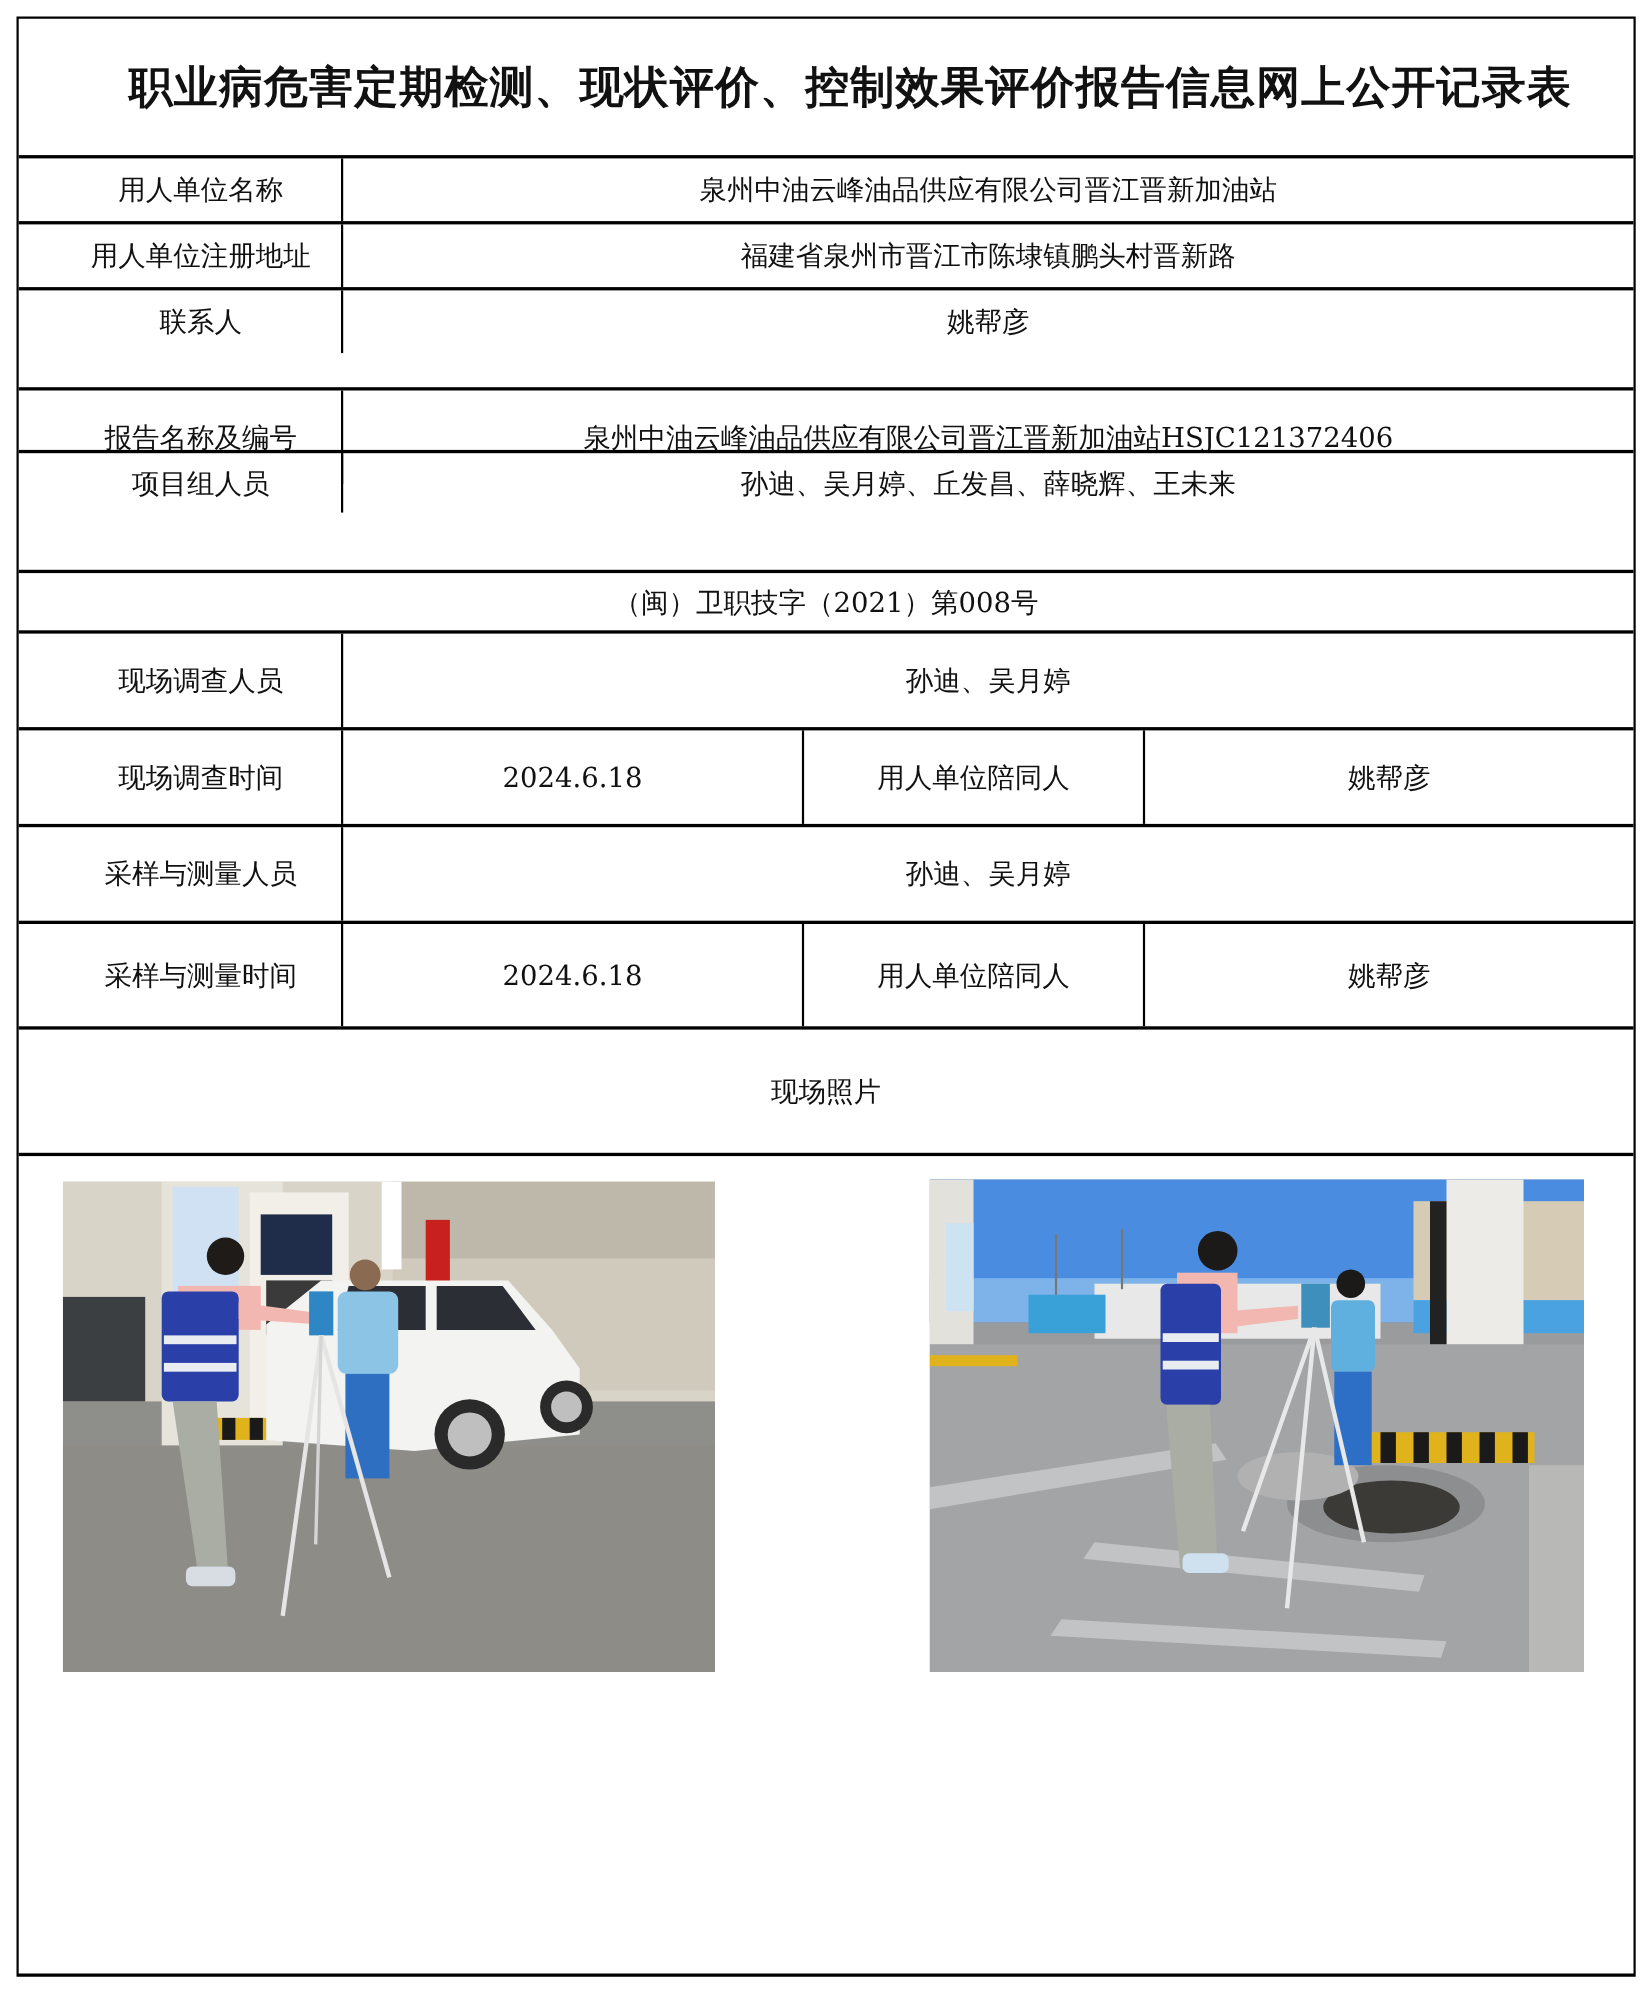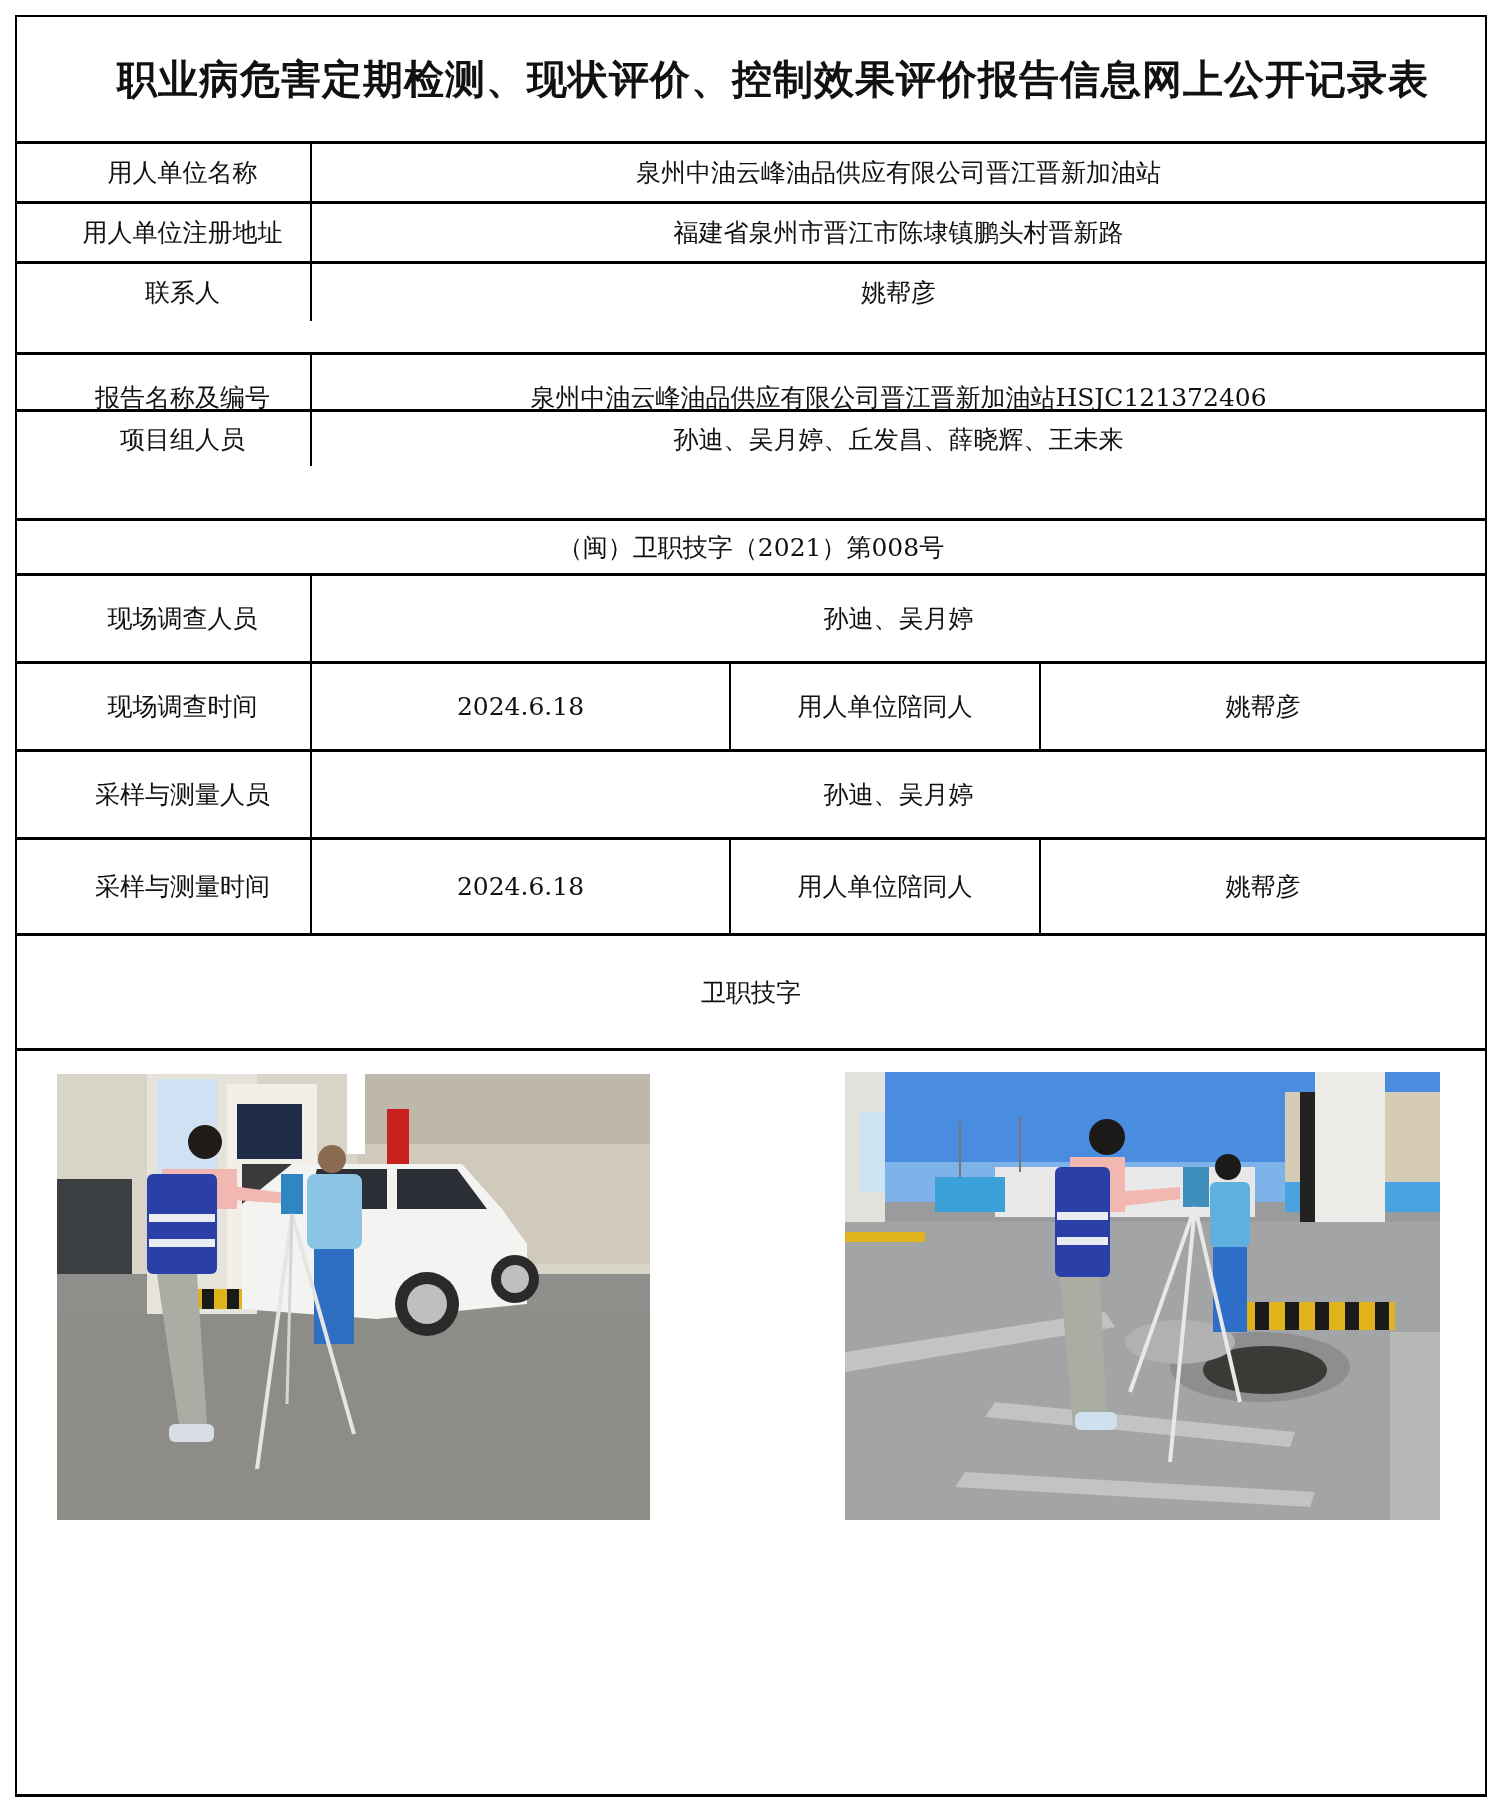--- a/index.html
+++ b/index.html
@@ -106,21 +106,21 @@
   </div>
 
   <div class="row" style="top:820px; height:96px;">
     <div class="cell label">采样与测量时间</div>
     <div class="cell split-a">2024.6.18</div>
     <div class="cell split-b">用人单位陪同人</div>
     <div class="cell split-c">姚帮彦</div>
   </div>
 
   <div class="row" style="top:916px; height:115px;">
-    <div class="cell" style="width:100%;">卫职技字</div>
+    <div class="cell" style="width:100%;">现场照片</div>
   </div>
 
   <div class="row" style="top:1031px; bottom:0;"></div>
 </div>
 
 <div class="photo" style="left:57px; top:1074px; width:593px; height:446px;">
   <svg viewBox="0 0 593 446" preserveAspectRatio="none">
     <rect x="0" y="0" width="593" height="446" fill="#8e8e8a"></rect>
 
     <rect x="0" y="0" width="593" height="200" fill="#d9d4c8"></rect>

